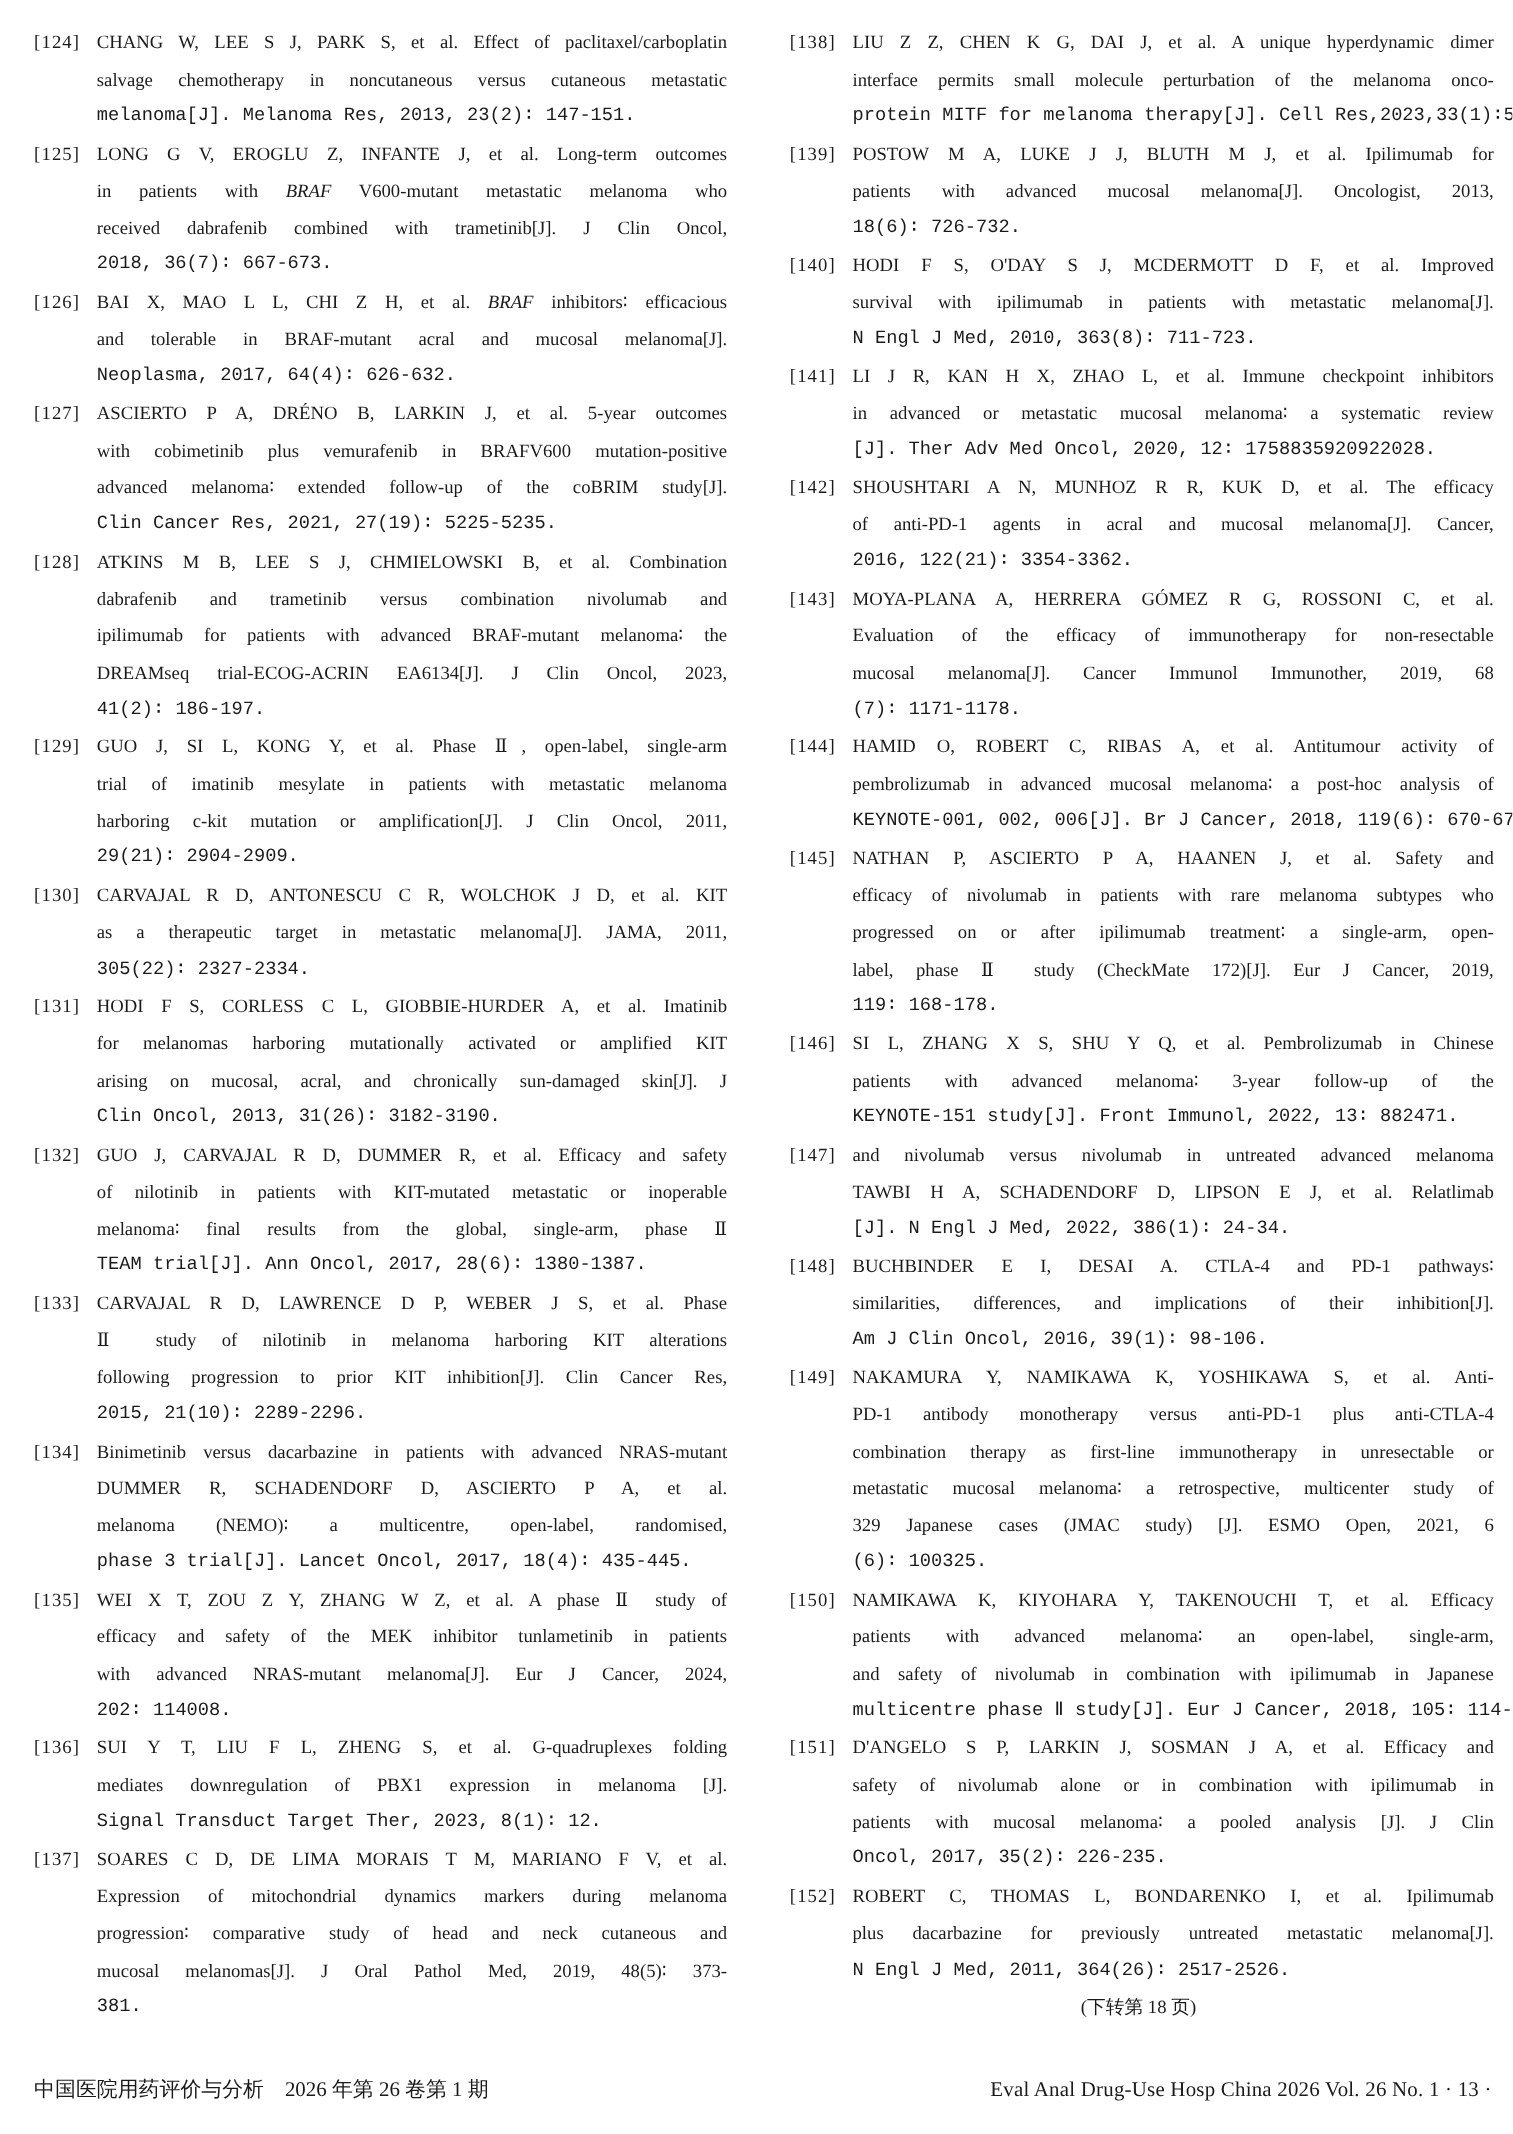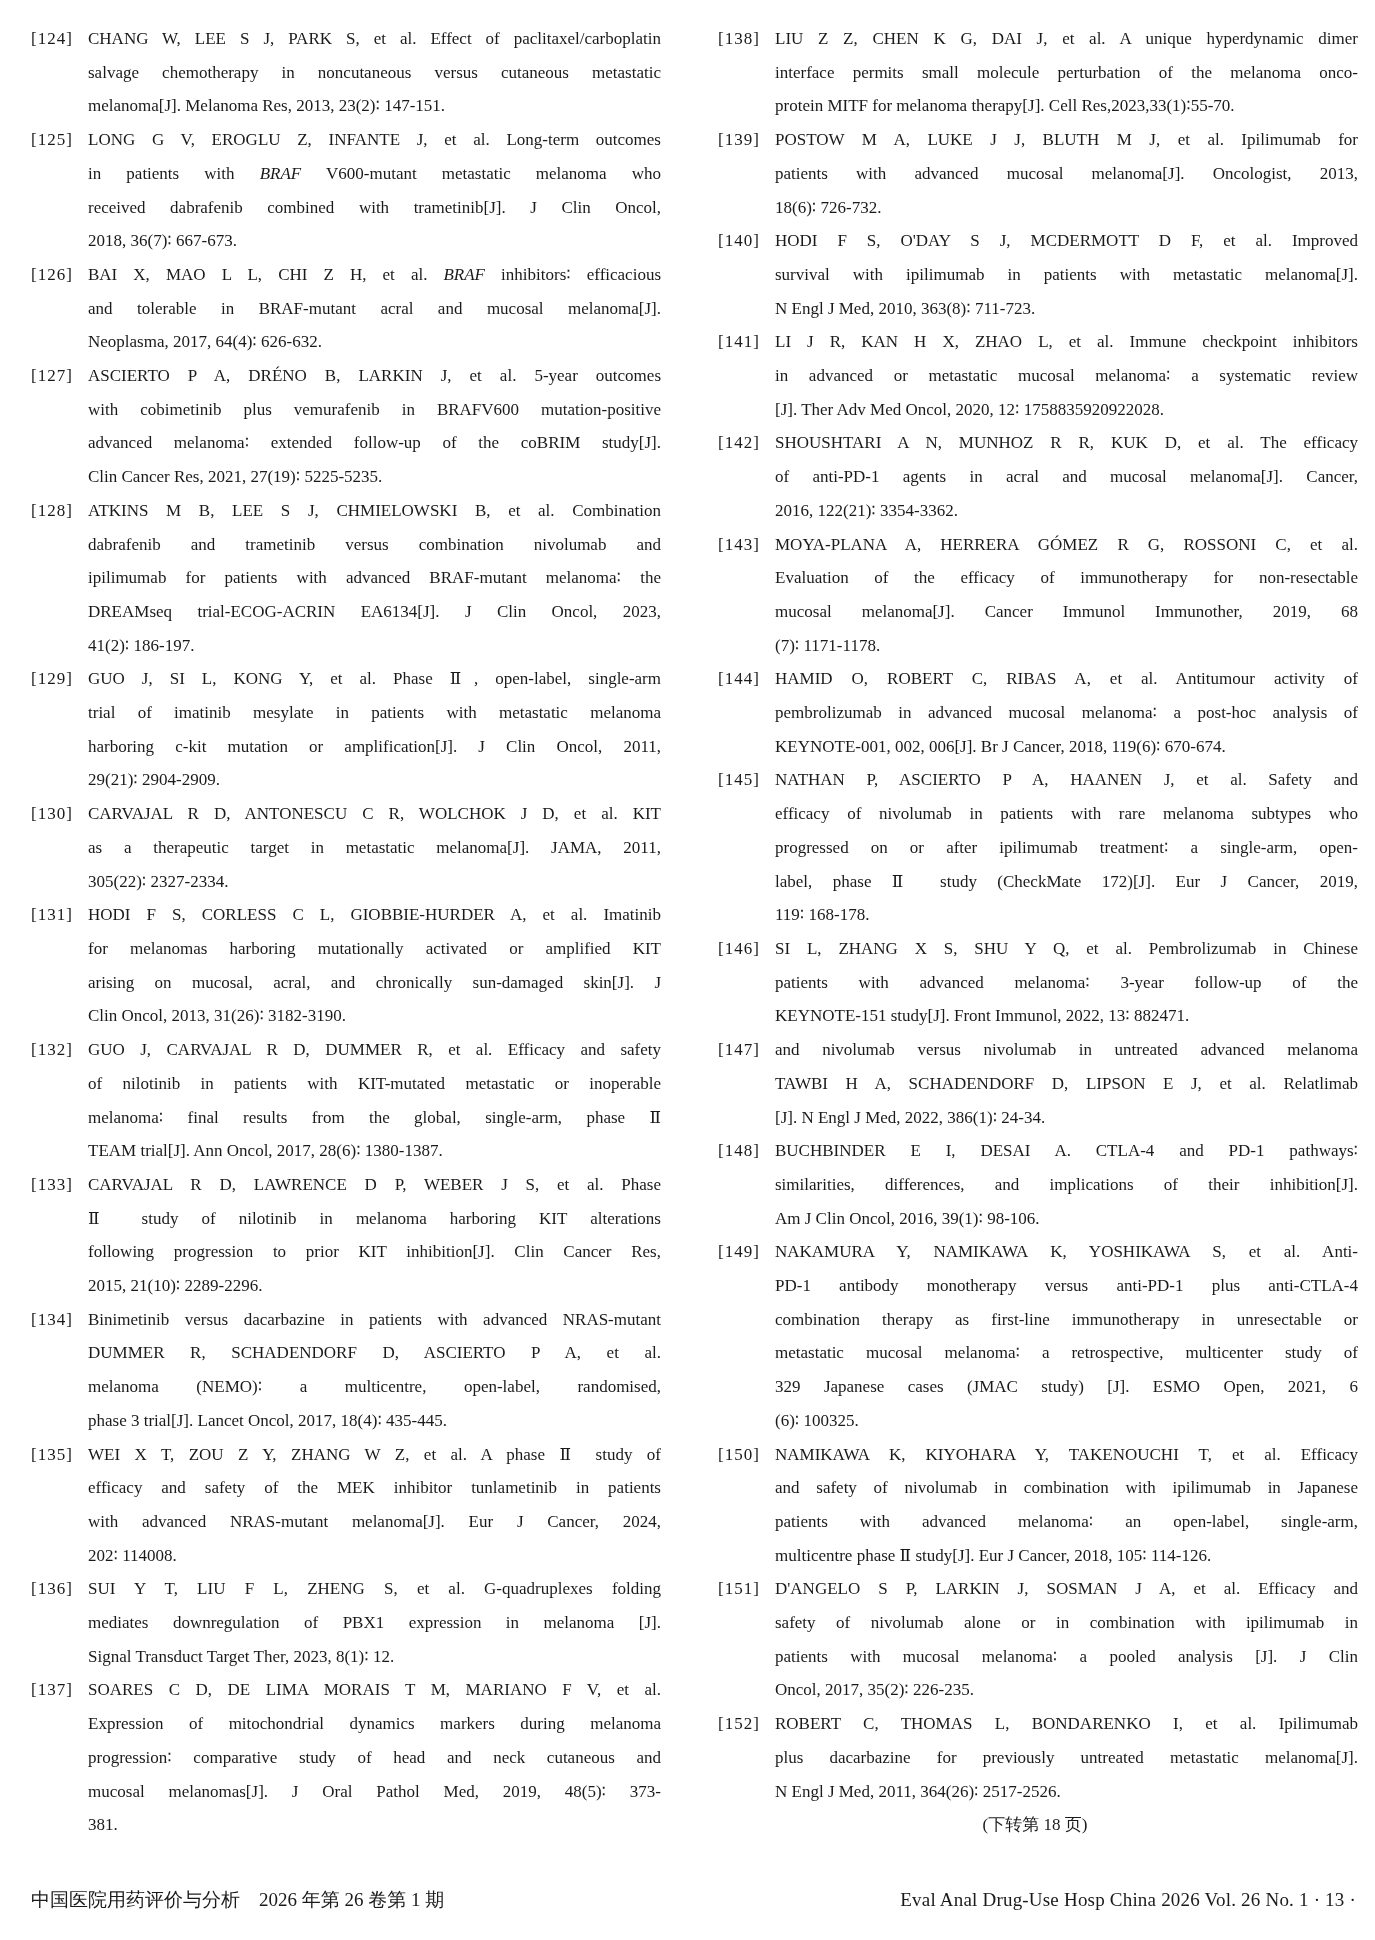--- a/index.html
+++ b/index.html
@@ -40,20 +40,21 @@
     flex: 1 1 auto;
     min-width: 0;
   }
   .ref-line {
     text-align: justify;
     text-align-last: justify;
     white-space: nowrap;
   }
   .ref-line.last {
     text-align-last: left;
+    font-family: Liberation Mono, monospace;
   }
   .cont-note {
     text-align: center;
     padding-right: 6px;
   }
   .footer {
     position: absolute;
     left: 31px;
     right: 19px;
     top: 1886px;
@@ -297,22 +298,22 @@
             <div class="ref-line">combination therapy as first-line immunotherapy in unresectable or</div>
             <div class="ref-line">metastatic mucosal melanoma∶ a retrospective, multicenter study of</div>
             <div class="ref-line">329 Japanese cases (JMAC study) [J]. ESMO Open, 2021, 6</div>
             <div class="ref-line last">(6)∶ 100325.</div>
           </div>
         </div>
         <div class="ref">
           <span class="ref-num">[150]</span>
           <div class="ref-body">
             <div class="ref-line">NAMIKAWA K, KIYOHARA Y, TAKENOUCHI T, et al. Efficacy</div>
+            <div class="ref-line">patients with advanced melanoma∶ an open-label, single-arm,</div>
             <div class="ref-line">and safety of nivolumab in combination with ipilimumab in Japanese</div>
-            <div class="ref-line">patients with advanced melanoma∶ an open-label, single-arm,</div>
             <div class="ref-line last">multicentre phase Ⅱ study[J]. Eur J Cancer, 2018, 105∶ 114-126.</div>
           </div>
         </div>
         <div class="ref">
           <span class="ref-num">[151]</span>
           <div class="ref-body">
             <div class="ref-line">D'ANGELO S P, LARKIN J, SOSMAN J A, et al. Efficacy and</div>
             <div class="ref-line">safety of nivolumab alone or in combination with ipilimumab in</div>
             <div class="ref-line">patients with mucosal melanoma∶ a pooled analysis [J]. J Clin</div>
             <div class="ref-line last">Oncol, 2017, 35(2)∶ 226-235.</div>

